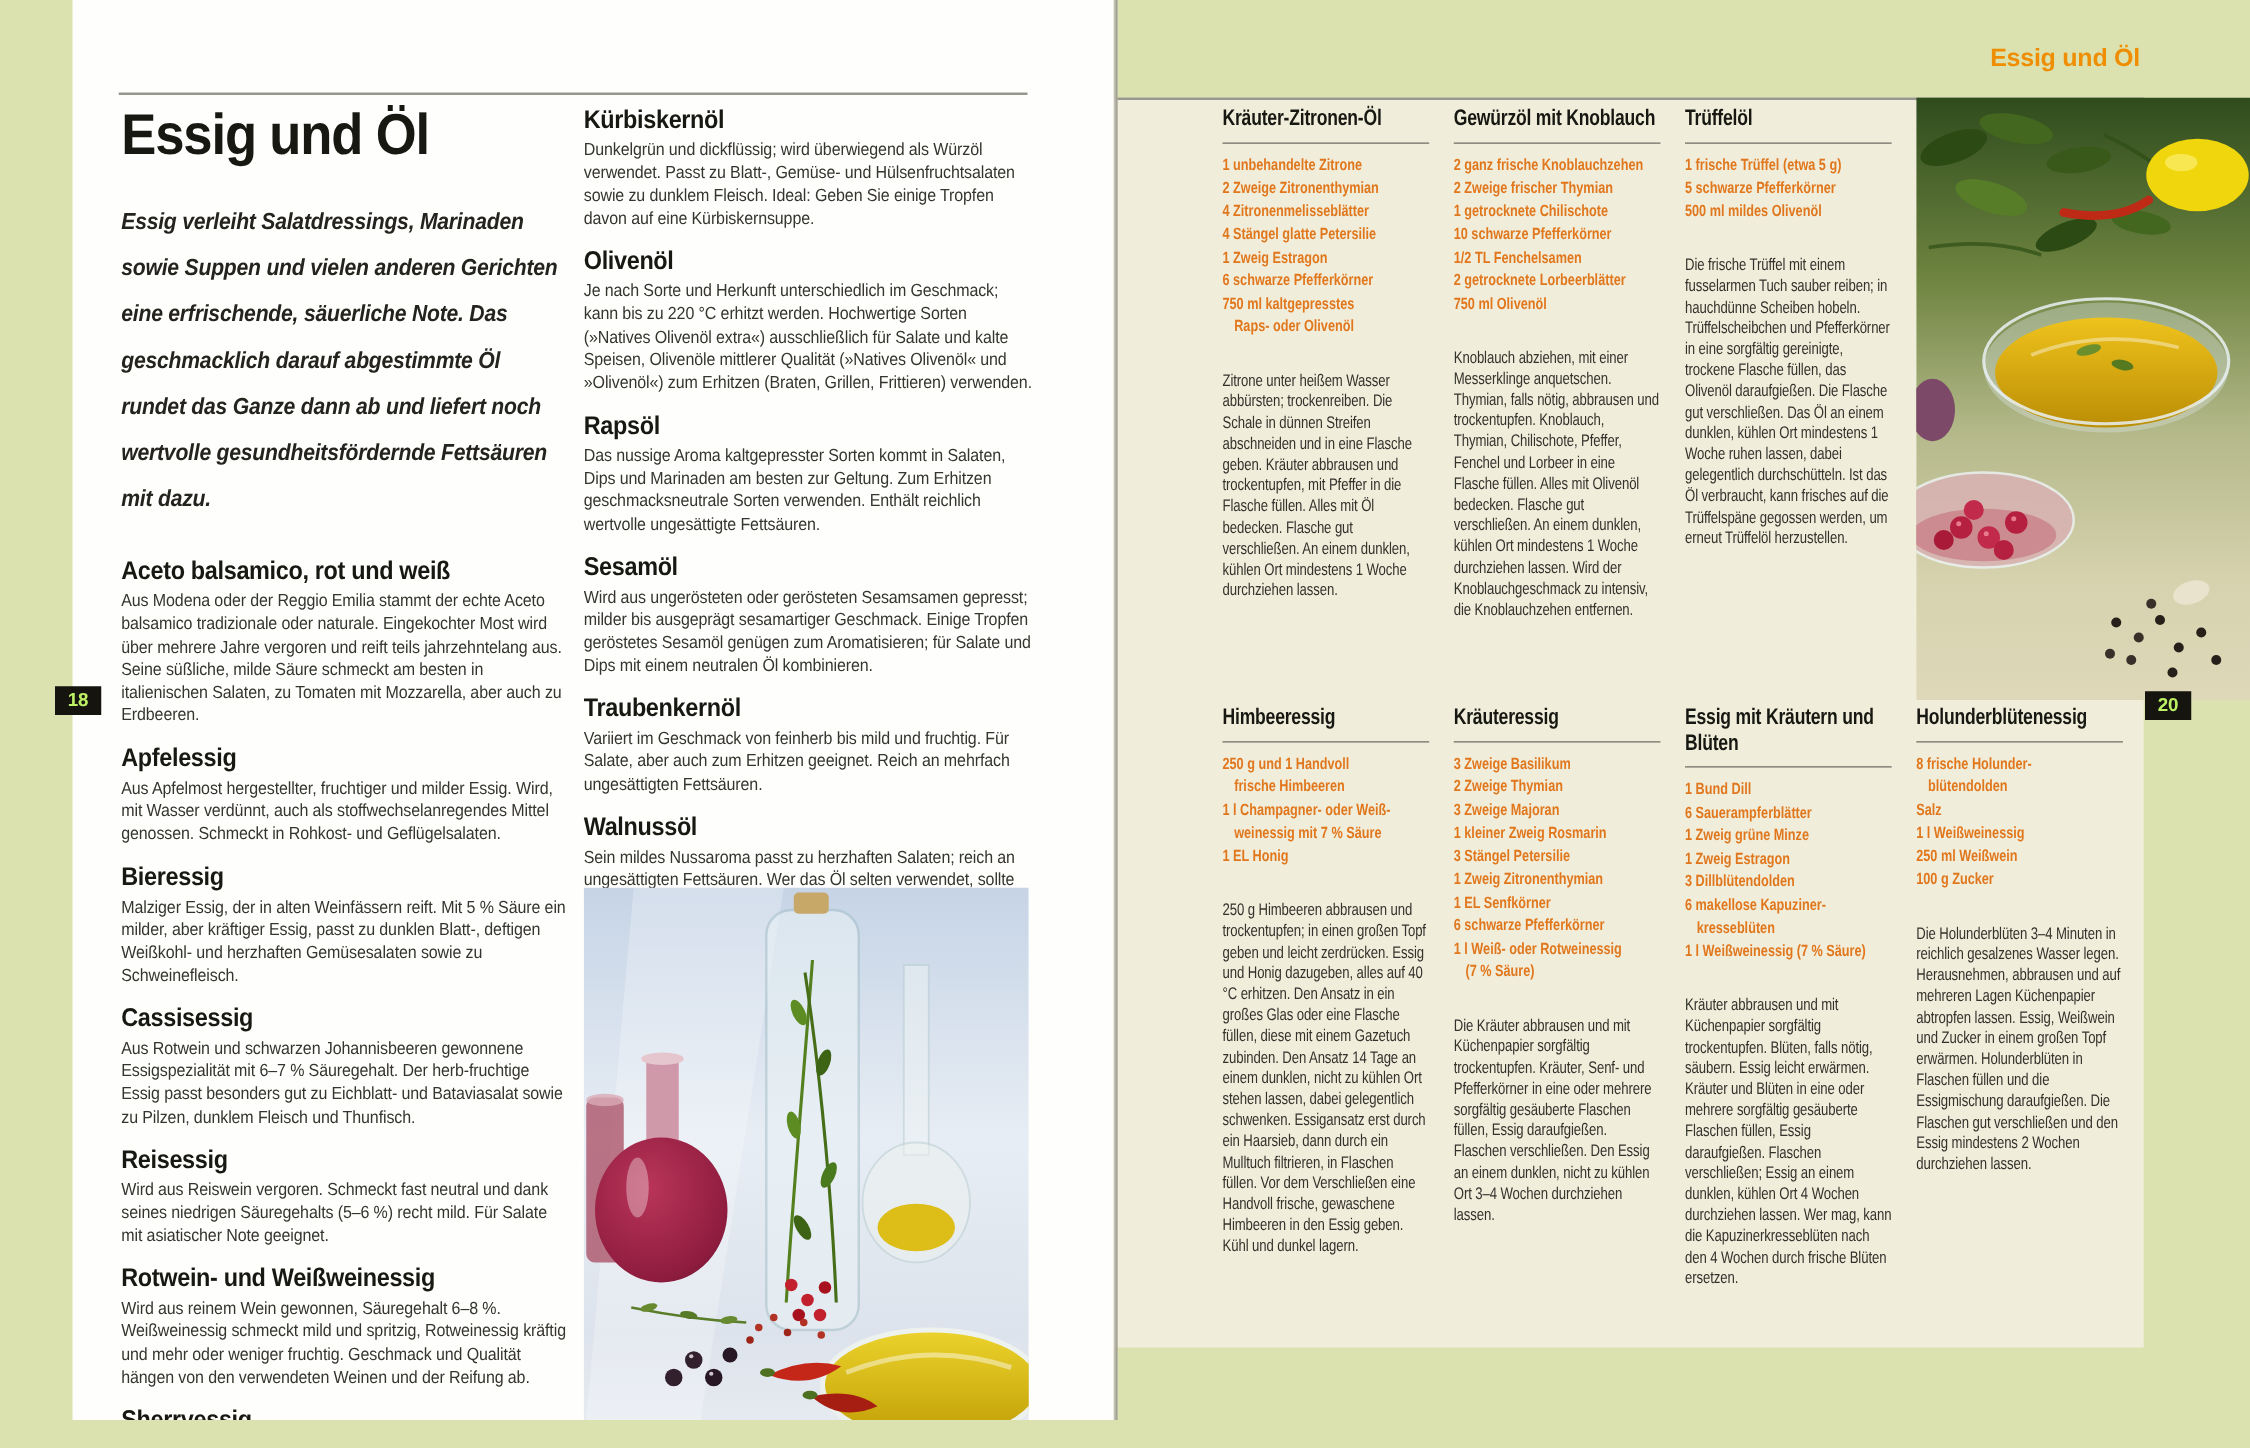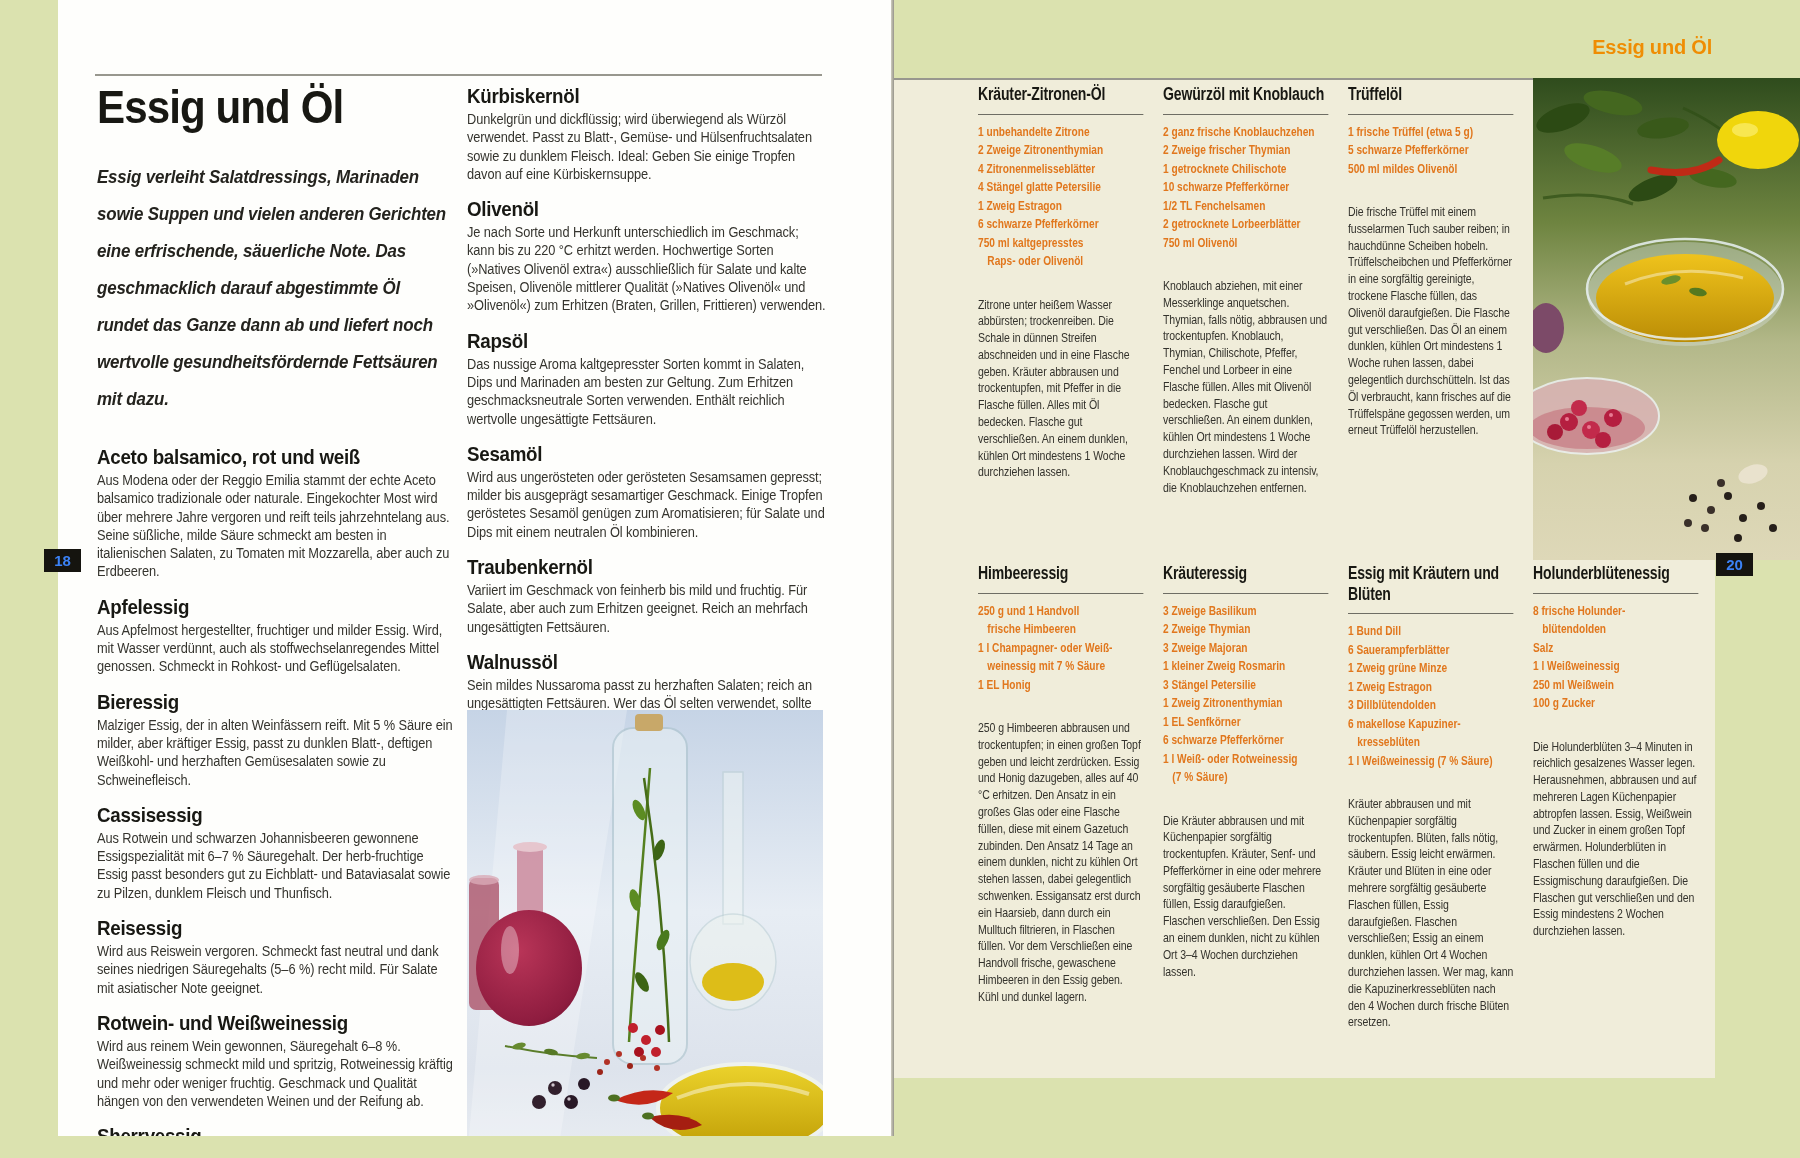--- a/index.html
+++ b/index.html
@@ -6,21 +6,21 @@
   .spread{position:relative;width:1800px;height:1136px;background:#dbe2af;
           font-family:"Liberation Sans",sans-serif;overflow:hidden;text-decoration:underline;}
   .page-left{position:absolute;left:58px;top:0;width:833px;height:1158px;background:#fefefc;}
   .gutter{position:absolute;left:891px;top:0;width:3px;height:1158px;
           background:linear-gradient(to right,#cfcdc0,#96948a);}
   .panel{position:absolute;left:894px;top:78px;width:821px;height:1000px;
          background:#f0edda;border-top:2px solid #98978e;box-sizing:border-box;}
   .toprule{position:absolute;left:95px;top:74px;width:727px;height:2px;background:#98978e;}
   .running-head{position:absolute;top:36px;right:88px;font-size:20px;font-weight:bold;
                 color:#ef8d03;letter-spacing:-0.2px;}
-  .tab{position:absolute;width:37px;height:23px;background:#15140f;color:#3b82f6;
+  .tab{position:absolute;width:37px;height:23px;background:#15140f;color:#bef264;
        font-size:15px;font-weight:bold;text-align:center;line-height:23px;}
   .tab-left{left:44px;top:549px}
   .tab-right{left:1716px;top:553px}
 
   
   .lcol{position:absolute;top:78px;width:392px;transform:scaleX(0.915);
         transform-origin:top left;color:#35342e;}
   .lcol1{left:97px}
   .lcol2{left:467px}
   .lcol h1{font-size:46px;line-height:50px;margin:4px 0 26px;color:#181813;letter-spacing:-1px;}

